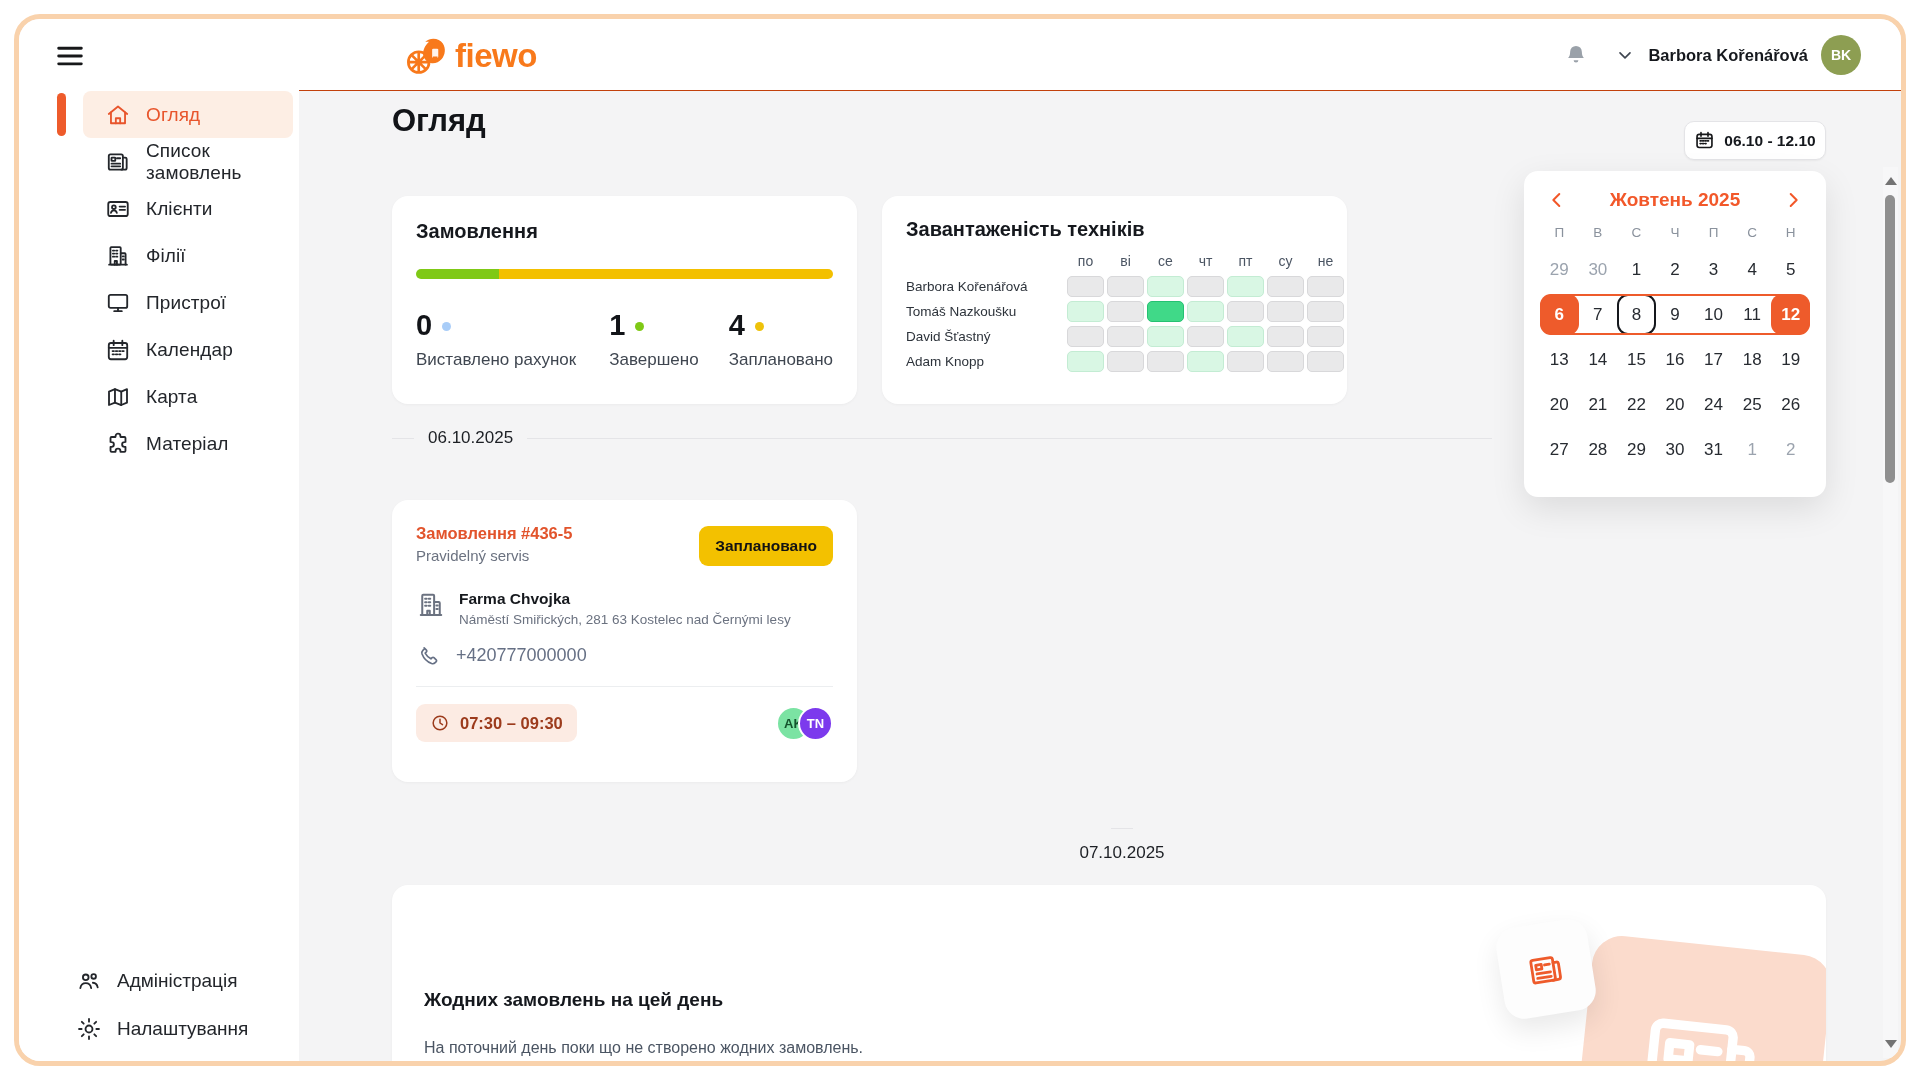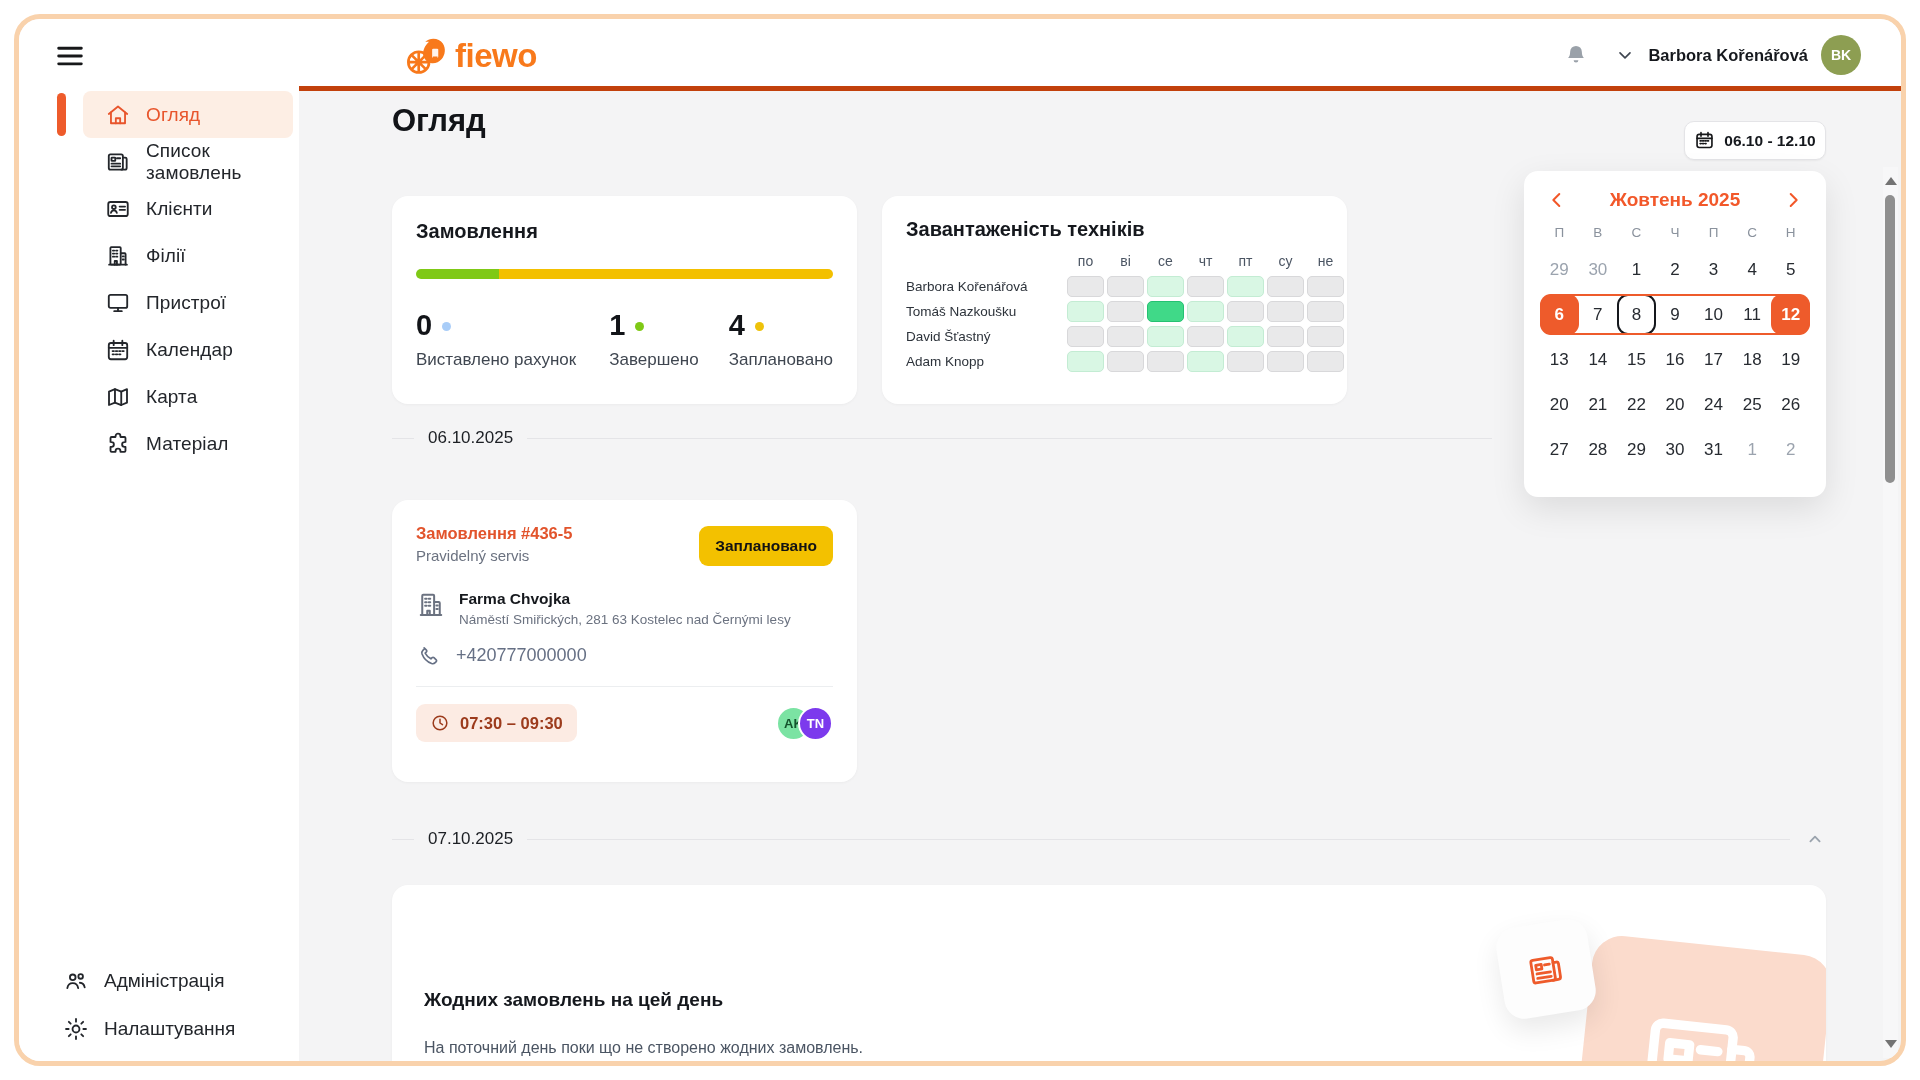--- a/index.html
+++ b/index.html
@@ -11,27 +11,27 @@
   .sidebar { position:absolute; left:0; top:0; bottom:0; width:280px; background:#fff; }
   .hamburger { position:absolute; left:34px; top:20px; width:34px; height:30px; cursor:pointer; color:#17181a; }
   .side-nav { position:absolute; top:72px; left:0; right:0; }
   .side-item { position:relative; height:47px; display:flex; align-items:center; gap:15px; padding-left:22px; margin:0 6px 0 64px; border-radius:8px; color:#23262b; cursor:pointer; }
   .side-item .s-ic { width:26px; height:26px; flex:0 0 26px; }
   .side-item .s-ic svg { width:26px; height:26px; }
   .side-item .s-lb { font-size:19px; letter-spacing:.1px; }
   .side-item.active { background:#fdeee4; color:#e8552c; }
   .side-item .bar { display:none; }
   .side-item.active .bar { display:block; position:absolute; left:-26px; top:2px; bottom:2px; width:9px; border-radius:6px; background:#ee5b2b; }
-  .side-foot { position:absolute; bottom:8px; left:0; right:8px; }
+  .side-foot { position:absolute; bottom:8px; left:0; right:8px;padding-left:13px; }
   .foot-item { height:48px; display:flex; align-items:center; gap:15px; padding-left:44px; color:#23262b; cursor:pointer; }
   .foot-item .s-ic, .foot-item .s-ic svg { width:26px; height:26px; }
   .foot-item .s-lb { font-size:19px; }
 
   
-  .main-header { position:absolute; left:280px; right:0; top:0; height:72px; background:#fff; border-bottom:5px solid #c2410c; }
+  .main-header { position:absolute; left:280px; right:0; top:0; height:72px; background:#fff; border-bottom:1px solid #c2410c; }
   .logo { position:absolute; left:104px; top:14px; display:flex; align-items:center; gap:6px; }
   .logo svg { width:46px; height:46px; }
   .logo .logo-text { font-size:33px; font-weight:800; color:#f8791b; letter-spacing:-.5px; }
   .header-right { position:absolute; right:40px; top:0; height:72px; display:flex; align-items:center; gap:26px; }
   .bell { width:26px; height:26px; cursor:pointer; }
   .user-group { display:flex; align-items:center; gap:13px; cursor:pointer; }
   .chev-down { width:20px; height:20px; color:#3f4650; }
   .user-name { font-size:16.5px; font-weight:600; color:#15181d; }
   .avatar { width:40px; height:40px; border-radius:50%; background:#8d9e52; color:#fff; font-size:14px; font-weight:700; display:flex; align-items:center; justify-content:center; }
 
@@ -460,21 +460,21 @@
               </svg>
             <span class="t-lb">07:30 – 09:30</span>
           </span>
           <span class="av-stack">
               <span class="av" style="background: rgb(123, 227, 163); color: rgb(20, 83, 45);">AK</span>
               <span class="av" style="background: rgb(124, 58, 237); color: rgb(255, 255, 255);">TN</span>
             </span>
         </div>
       </div>
 
-      <div class="day-div" style="left:93px; top:737px; width:1434px;">
+      <div class="day-div" style="left:106px; top:737px; width:1434px;flex-direction:column;">
         <span class="l1"></span>
         <span class="lbl">07.10.2025</span>
         <span class="l2"></span>
         <span class="chev-up">
           <svg viewBox="0 0 24 24" fill="none" stroke="currentColor" stroke-width="2" stroke-linecap="round" stroke-linejoin="round">
               <path d="M7 14.5l5-5 5 5"></path>
             </svg>
         </span>
       </div>
 

